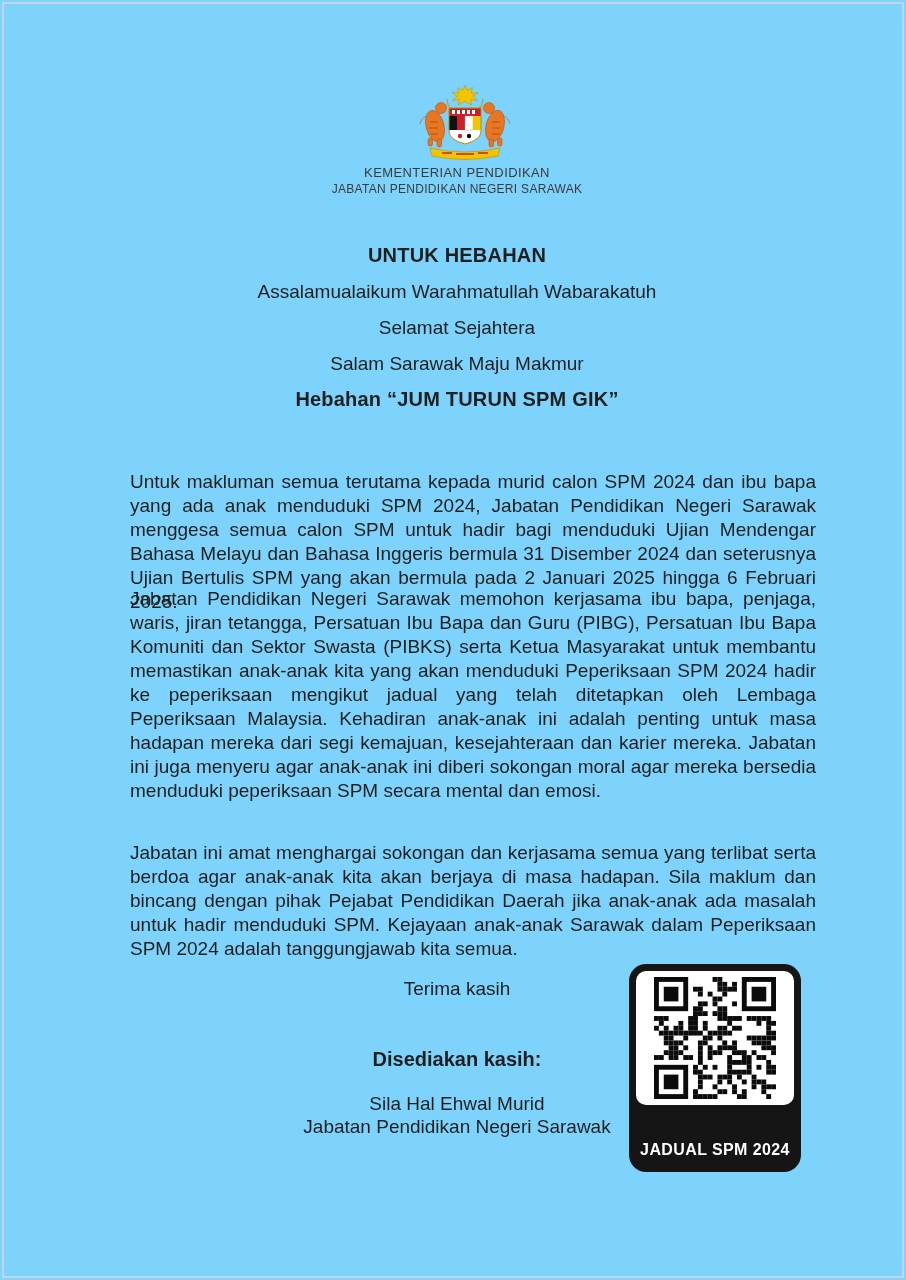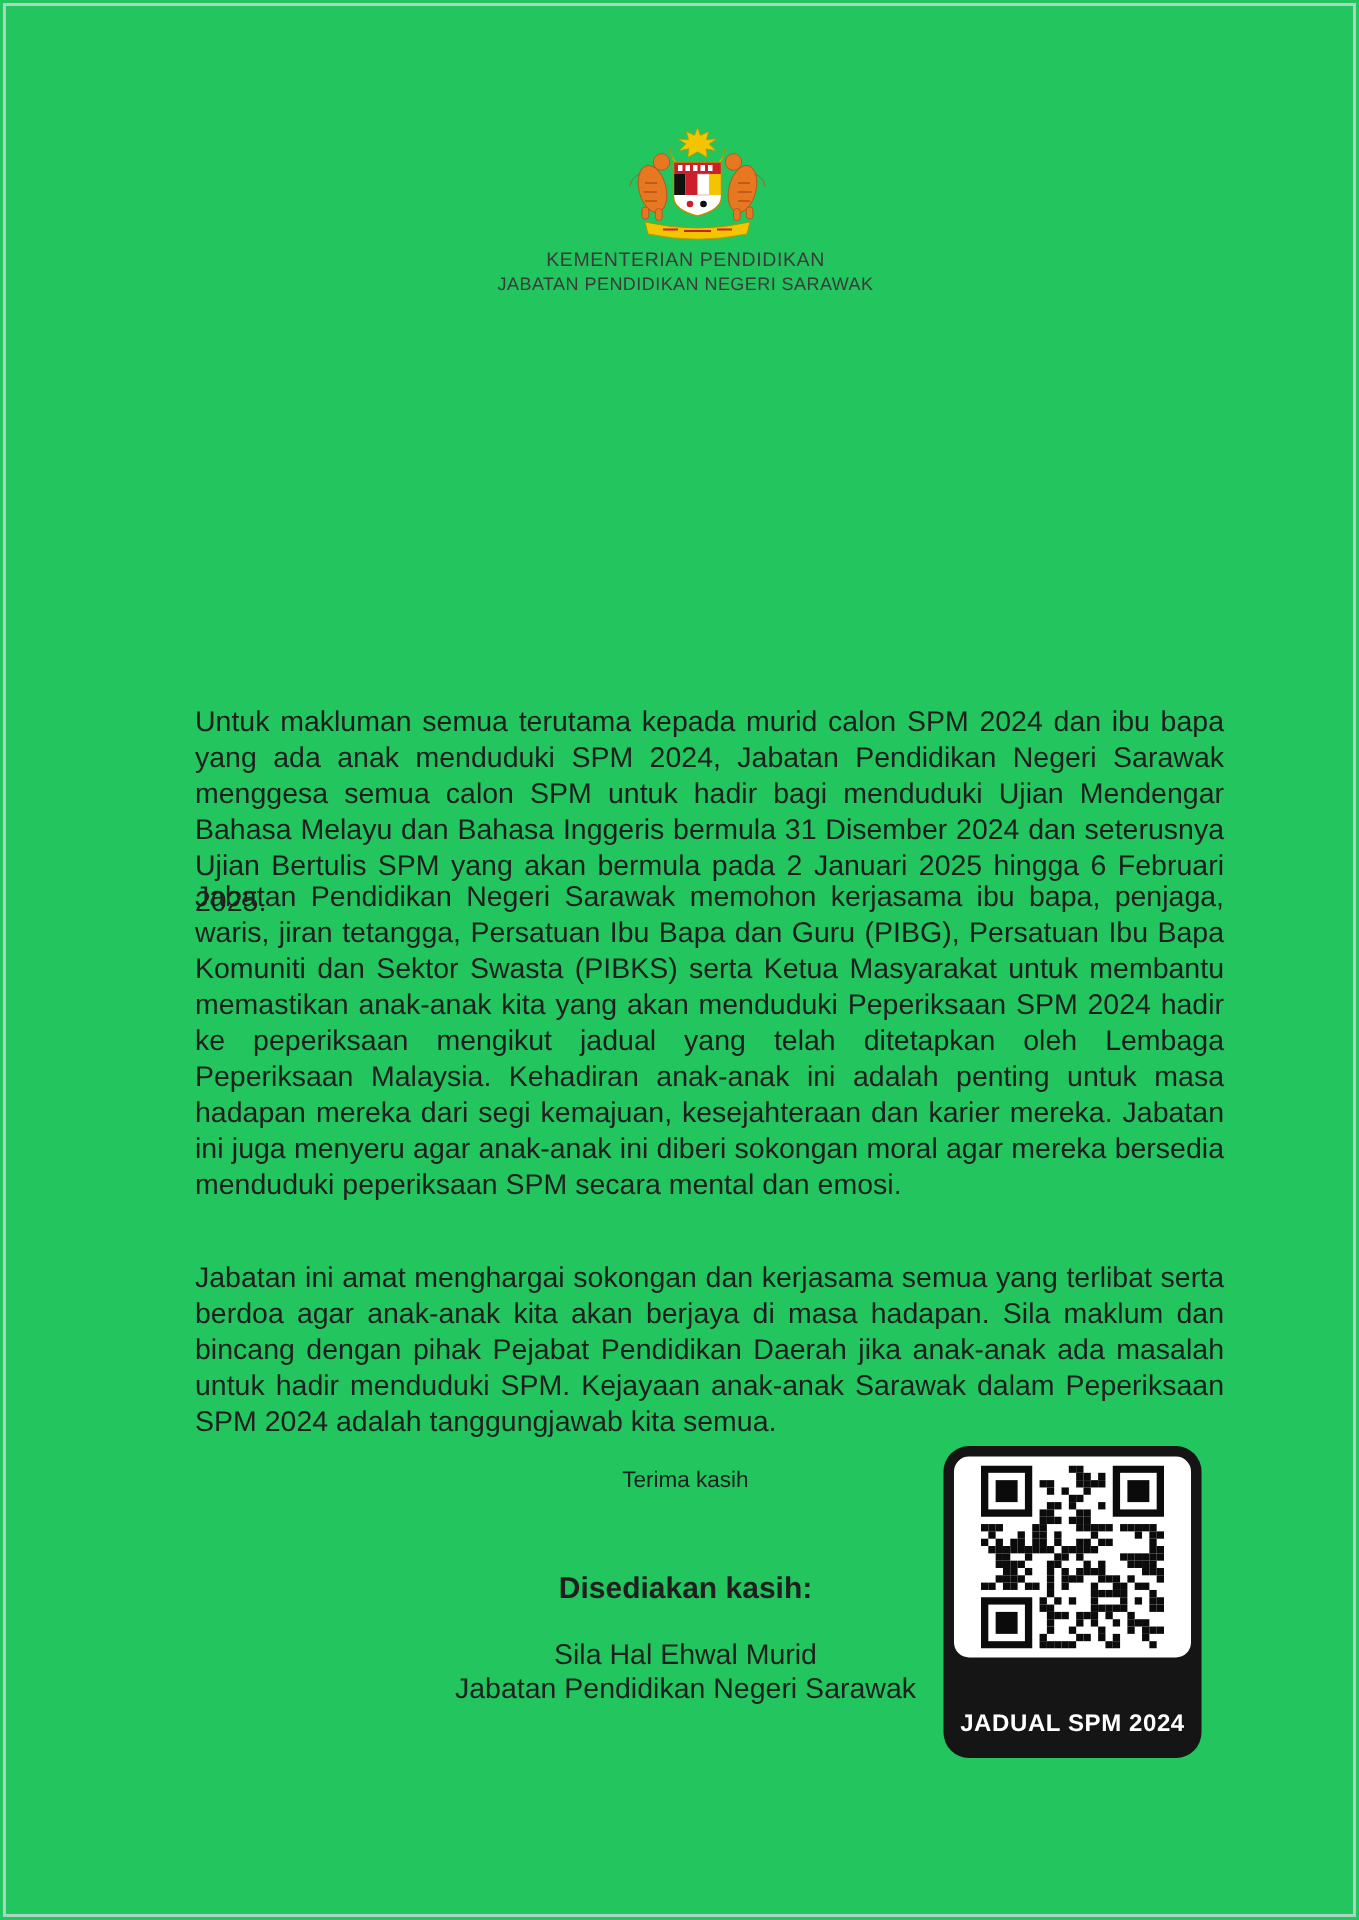--- a/index.html
+++ b/index.html
@@ -1,17 +1,17 @@
 <!DOCTYPE html>
 <html><head>
 <meta charset="utf-8">
 <style>
   html,body{margin:0;padding:0;background:#ffffff;}
   .photo{
-    position:relative;width:906px;height:1280px;background:#22c55e;
+    position:relative;width:906px;height:1280px;background:#7dd3fc;
     font-family:"Liberation Sans","DejaVu Sans",sans-serif;color:#1f1f1f;overflow:hidden;
   }
   .photo::before{
     content:"";position:absolute;inset:2px;border:2px solid #d8d8e0;opacity:.75;pointer-events:none;z-index:5;
   }
   
   .logo-wrap{position:absolute;left:408px;top:84px;width:114px;height:80px;}
   .ministry-block{position:absolute;left:114px;top:166px;width:686px;text-align:center;line-height:1.15;}
   .ministry-line1{font-size:13px;color:#3b3b3b;letter-spacing:.4px;}
   .ministry-line2{font-size:12px;color:#3b3b3b;letter-spacing:.3px;margin-top:2px;}
@@ -23,21 +23,21 @@
   
   .para{
     position:absolute;left:114px;width:686px;margin:16px;
     font-size:19px;line-height:24px;text-align:justify;color:#1f1f1f;
   }
   .p1{top:454px;}
   .p2{top:571px;}
   .p3{top:825px;}
   
   .closing{position:absolute;left:114px;width:686px;text-align:center;}
-  .thanks{top:978px;font-size:15px;}
+  .thanks{top:978px;font-size:19px;}
   .prepared-label{top:1048px;font-size:20px;font-weight:bold;}
   .prepared-lines{top:1092px;font-size:19px;line-height:23px;}
   
   .qr-badge{
     position:absolute;left:629px;top:964px;width:172px;height:208px;
     background:#151515;border-radius:17px;
   }
   .qr-white{
     position:absolute;left:7px;top:7px;width:158px;height:134px;
     background:#ffffff;border-radius:10px;display:flex;align-items:center;justify-content:center;
@@ -102,20 +102,27 @@
       <path d="M22 64 Q57 72 92 64 L90 72 Q57 79 24 72 Z" fill="#f2c500" stroke="#b98f00" stroke-width="0.6"></path>
       <path d="M34 69 h10 M48 70 h18 M70 69 h10" stroke="#cc1f2c" stroke-width="1.4" fill="none"></path>
     </svg>
   </div>
 
   <div class="ministry-block">
     <div class="ministry-line1">KEMENTERIAN PENDIDIKAN</div>
     <div class="ministry-line2">JABATAN PENDIDIKAN NEGERI SARAWAK</div>
   </div>
 
+  <div class="headings">
+    <div class="h-line h-bold">UNTUK HEBAHAN</div>
+    <div class="h-line">Assalamualaikum Warahmatullah Wabarakatuh</div>
+    <div class="h-line">Selamat Sejahtera</div>
+    <div class="h-line">Salam Sarawak Maju Makmur</div>
+    <div class="h-line h-bold">Hebahan “JUM TURUN SPM GIK”</div>
+  </div>
 
   <p class="para p1">Untuk makluman semua terutama kepada murid calon SPM 2024 dan ibu bapa yang ada anak menduduki SPM 2024, Jabatan Pendidikan Negeri Sarawak menggesa semua calon SPM untuk hadir bagi menduduki Ujian Mendengar Bahasa Melayu dan Bahasa Inggeris bermula 31 Disember 2024 dan seterusnya Ujian Bertulis SPM yang akan bermula pada 2 Januari 2025 hingga 6 Februari 2025.</p>
   <p class="para p2">Jabatan Pendidikan Negeri Sarawak memohon kerjasama ibu bapa, penjaga, waris, jiran tetangga, Persatuan Ibu Bapa dan Guru (PIBG), Persatuan Ibu Bapa Komuniti dan Sektor Swasta (PIBKS) serta Ketua Masyarakat untuk membantu memastikan anak-anak kita yang akan menduduki Peperiksaan SPM 2024 hadir ke peperiksaan mengikut jadual yang telah ditetapkan oleh Lembaga Peperiksaan Malaysia. Kehadiran anak-anak ini adalah penting untuk masa hadapan mereka dari segi kemajuan, kesejahteraan dan karier mereka. Jabatan ini juga menyeru agar anak-anak ini diberi sokongan moral agar mereka bersedia menduduki peperiksaan SPM secara mental dan emosi.</p>
   <p class="para p3">Jabatan ini amat menghargai sokongan dan kerjasama semua yang terlibat serta berdoa agar anak-anak kita akan berjaya di masa hadapan. Sila maklum dan bincang dengan pihak Pejabat Pendidikan Daerah jika anak-anak ada masalah untuk hadir menduduki SPM. Kejayaan anak-anak Sarawak dalam Peperiksaan SPM 2024 adalah tanggungjawab kita semua.</p>
 
   <div class="closing thanks">Terima kasih</div>
   <div class="closing prepared-label">Disediakan kasih:</div>
   <div class="closing prepared-lines">
     <div>Sila Hal Ehwal Murid</div>
     <div>Jabatan Pendidikan Negeri Sarawak</div>

